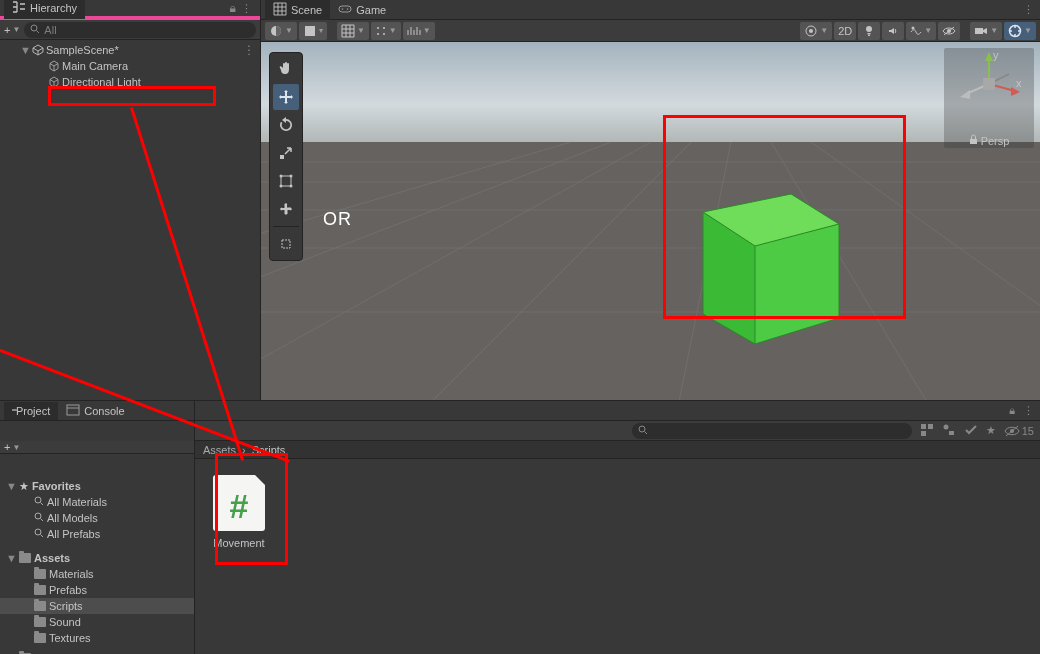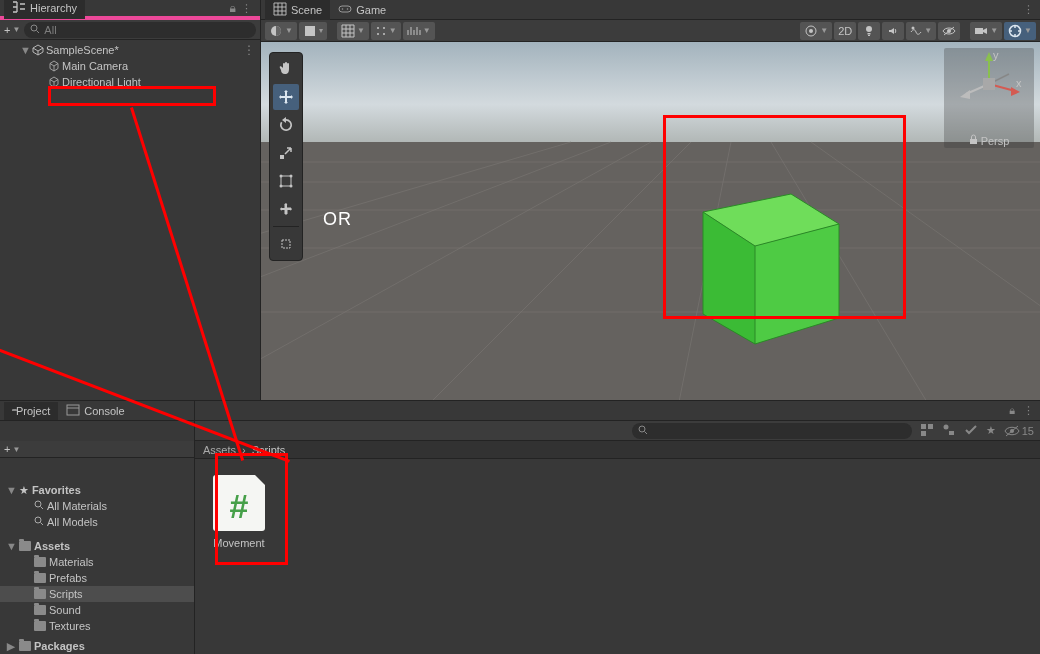--- a/index.html
+++ b/index.html
@@ -369,20 +369,27 @@
             </svg></span>
           <span>All Materials</span>
         </div>
       <div class="proj-tree-row d2">
           <span><svg width="10" height="10" viewBox="0 0 10 10">
               <circle cx="4" cy="4" r="3" stroke="#aaa" fill="none"></circle>
               <line x1="6.5" y1="6.5" x2="9" y2="9" stroke="#aaa"></line>
             </svg></span>
           <span>All Models</span>
         </div>
+      <div class="proj-tree-row d2">
+          <span><svg width="10" height="10" viewBox="0 0 10 10">
+              <circle cx="4" cy="4" r="3" stroke="#aaa" fill="none"></circle>
+              <line x1="6.5" y1="6.5" x2="9" y2="9" stroke="#aaa"></line>
+            </svg></span>
+          <span>All Prefabs</span>
+        </div>
 
       <div class="proj-tree-row" style="margin-top:8px">
         <span class="foldout">▼</span>
         <span class="folder-ico"></span>
         <b>Assets</b>
       </div>
       <div class="proj-tree-row d2">
           <span class="folder-ico"></span>
           <span>Materials</span>
         </div>

